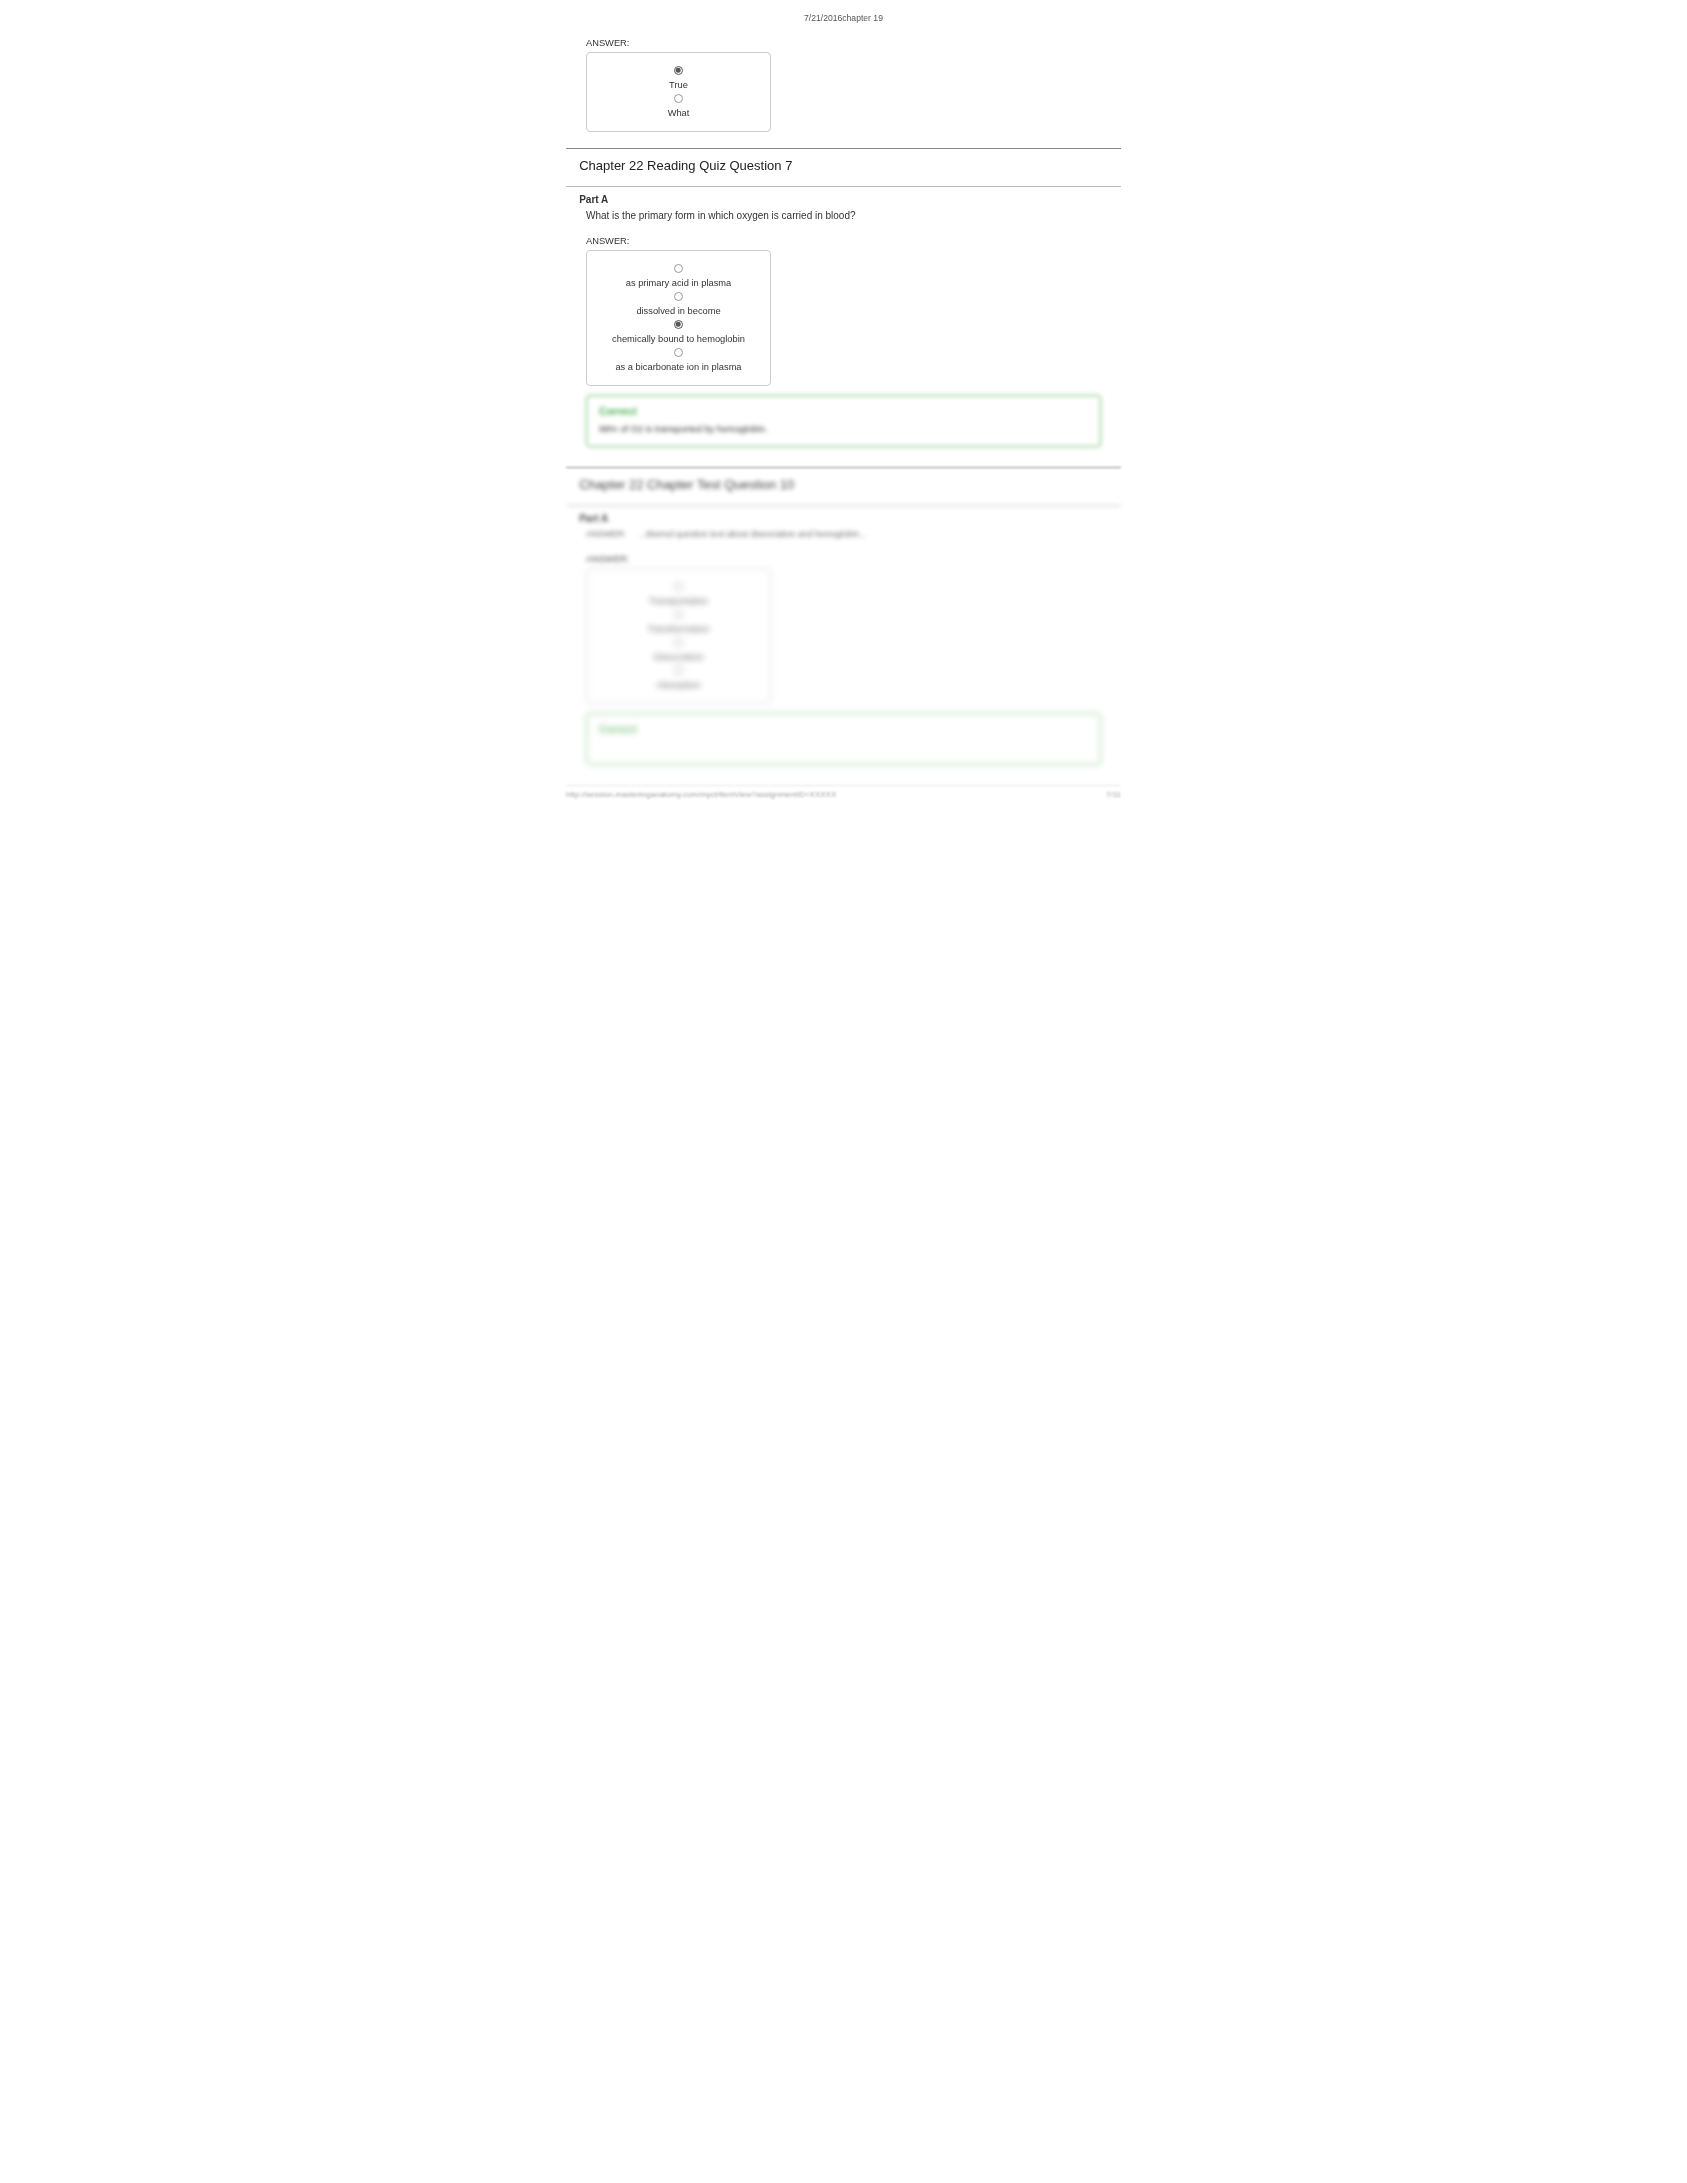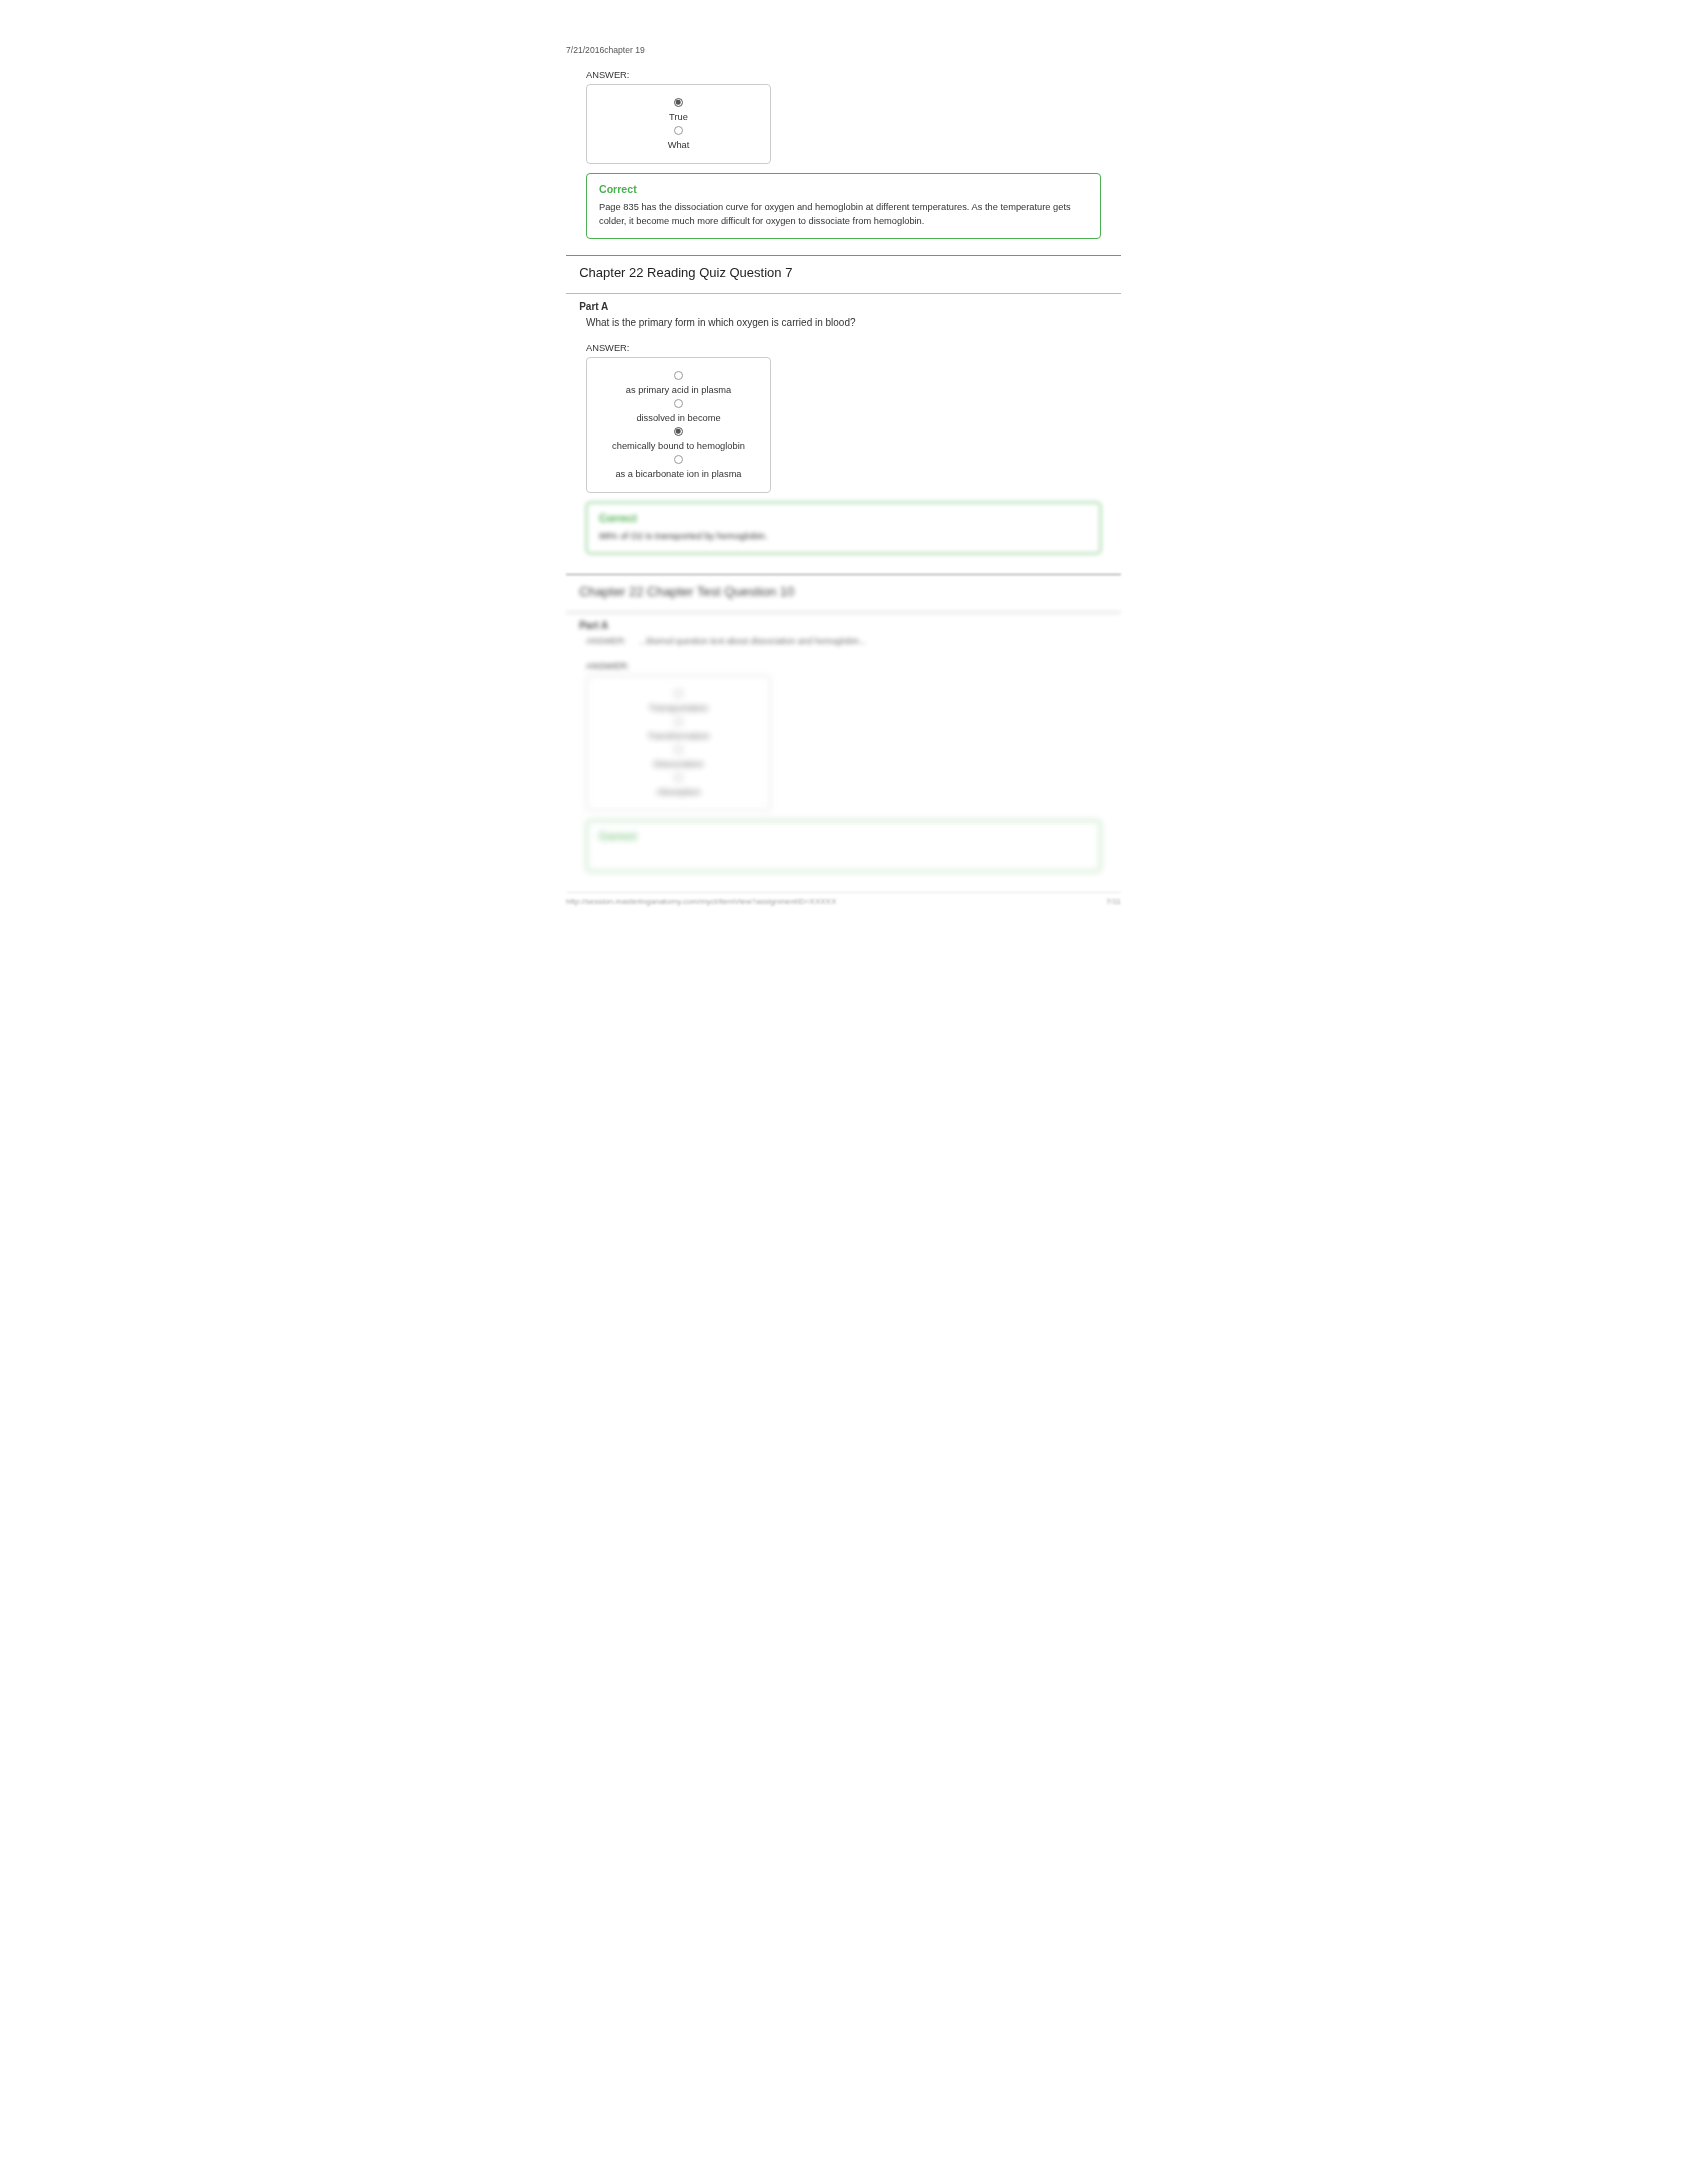--- a/index.html
+++ b/index.html
@@ -8,25 +8,24 @@
       font-size: 10px;
       background: #fff;
       color: #333;
       width: 595px;
       margin: 0 auto;
       padding: 13.2px 20px;
     }
 
     .page-header {
       display: flex;
-      justify-content: flex-start;
+      justify-content: center;
       font-size: 8.6px;
       color: #555;
       margin-bottom: 6.6px;
-      margin-top: 32px;
     }
 
     .answer-label {
       font-weight: normal;
       margin: 15px 0 4px 20px;
       font-size: 9.3px;
     }
 
     .radio-box {
       border: 0.7px solid #ccc;
@@ -180,24 +179,20 @@
     <div class="radio-option">
       <span class="radio-circle selected"></span>
       <span>True</span>
     </div>
     <div class="radio-option">
       <span class="radio-circle"></span>
       <span>What</span>
     </div>
   </div>
 
-  <div class="correct-box">
-    <div class="correct-title">Correct</div>
-    <div class="correct-text">Page 835 has the dissociation curve for oxygen and hemoglobin at different temperatures. As the temperature gets colder, it become much more difficult for oxygen to dissociate from hemoglobin.</div>
-  </div>
 </div>
 
 <hr class="section-divider">
 
 <div class="chapter-title">Chapter 22 Reading Quiz Question 7</div>
 
 <div>
   <hr class="part-divider">
   <div class="part-label">Part A</div>
   <div class="question-text">What is the primary form in which oxygen is carried in blood?</div>

